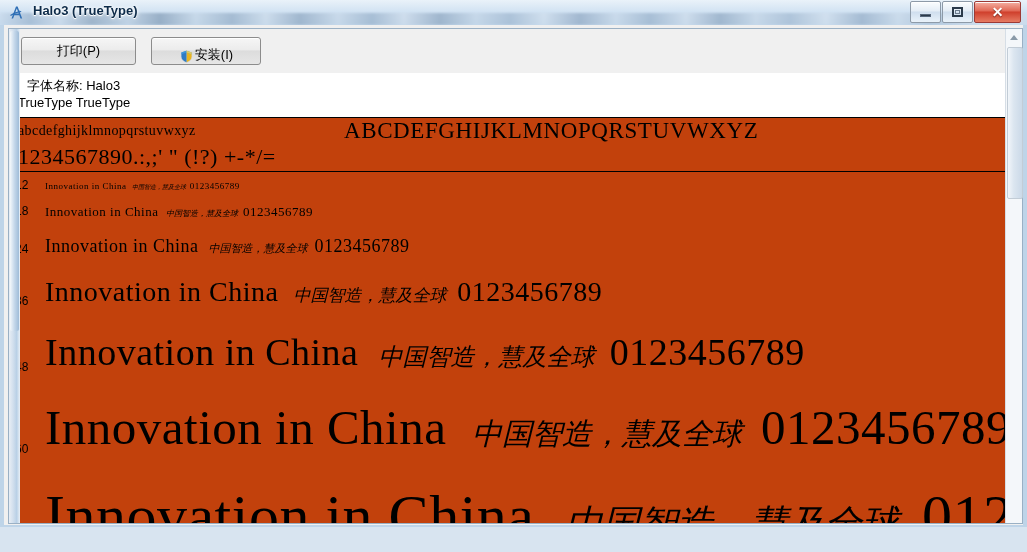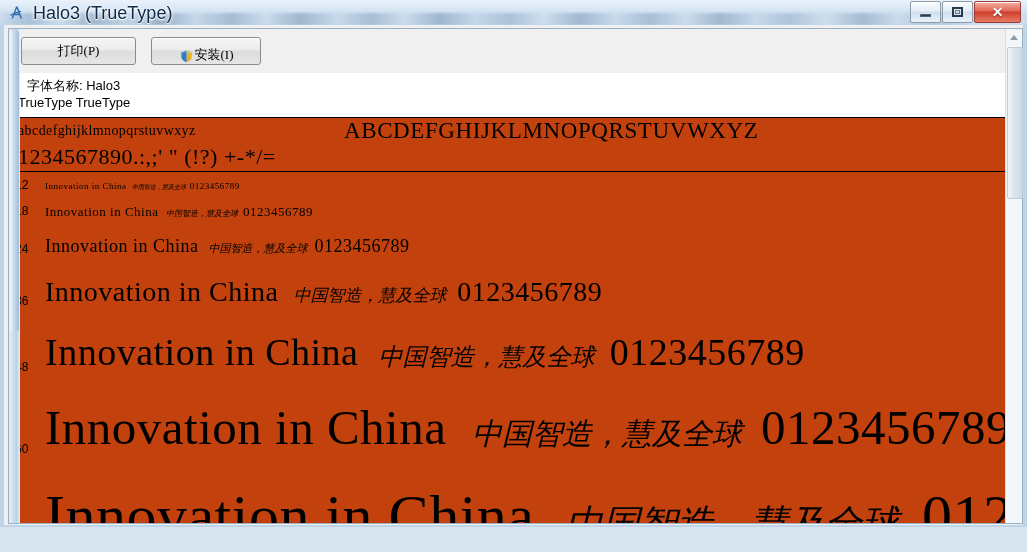--- a/index.html
+++ b/index.html
@@ -35,22 +35,23 @@
         #93acc6 510px,#d2dfec 544px,#8099b6 580px,#c7d7e7 616px,
         #8ba5c0 650px,#cfdcea 686px,#7f99b5 720px,#c5d5e5 756px,
         #98b0c9 790px,#d4e0ed 826px,#86a0bc 862px,#cad9e8 898px,
         #9db4cc 930px,#d8e3ef 980px,#cfdcea 1027px);
   }
   .tb-icon{
     position:absolute;left:9px;top:4px;width:17px;height:17px;
   }
   .tb-title{
     position:absolute;left:33px;top:3px;
-    font-size:18px;color:#0d2b49;white-space:nowrap;
+    font-size:13px;color:#0d2b49;white-space:nowrap;
     text-shadow:0 0 3px #fff,0 0 5px #fff,0 1px 0 #fff;
+    font-weight:bold;
   }
 
   
   .capbtns{position:absolute;top:1px;right:6px;height:21px;display:flex;}
   .capbtn{
     width:29px;height:20px;margin-left:1px;position:relative;
     border:1px solid #8d9aa8;border-radius:2px;
     background:linear-gradient(to bottom,#fbfdfe 0%,#e4edf6 45%,#cfdeee 50%,#e9f2fa 100%);
     box-shadow:inset 0 1px 0 rgba(255,255,255,.9);
   }
@@ -97,21 +98,20 @@
     position:absolute;left:0;top:0;width:100%;height:44px;
     background:#f0f0f0;
   }
   .btn{
     position:absolute;top:8px;height:28px;box-sizing:border-box;
     border:1px solid #8c8c8c;border-radius:3px;
     background:linear-gradient(to bottom,#f6f6f6 0%,#ececec 45%,#dcdcdc 50%,#e6e6e6 100%);
     color:#000;font-size:13px;
     display:flex;align-items:center;justify-content:center;
     box-shadow:inset 0 1px 0 #fff;
-    font-family:Liberation Serif, serif;
   }
   .btn-print{left:12px;width:115px;}
   .btn-install{left:142px;width:110px;gap:1px;align-items:flex-end;}
   .shield{width:15px;height:15px;flex:0 0 15px;}
 
   
   .infoblk{
     position:absolute;left:0;top:44px;width:100%;height:44px;
     background:#fff;
   }

